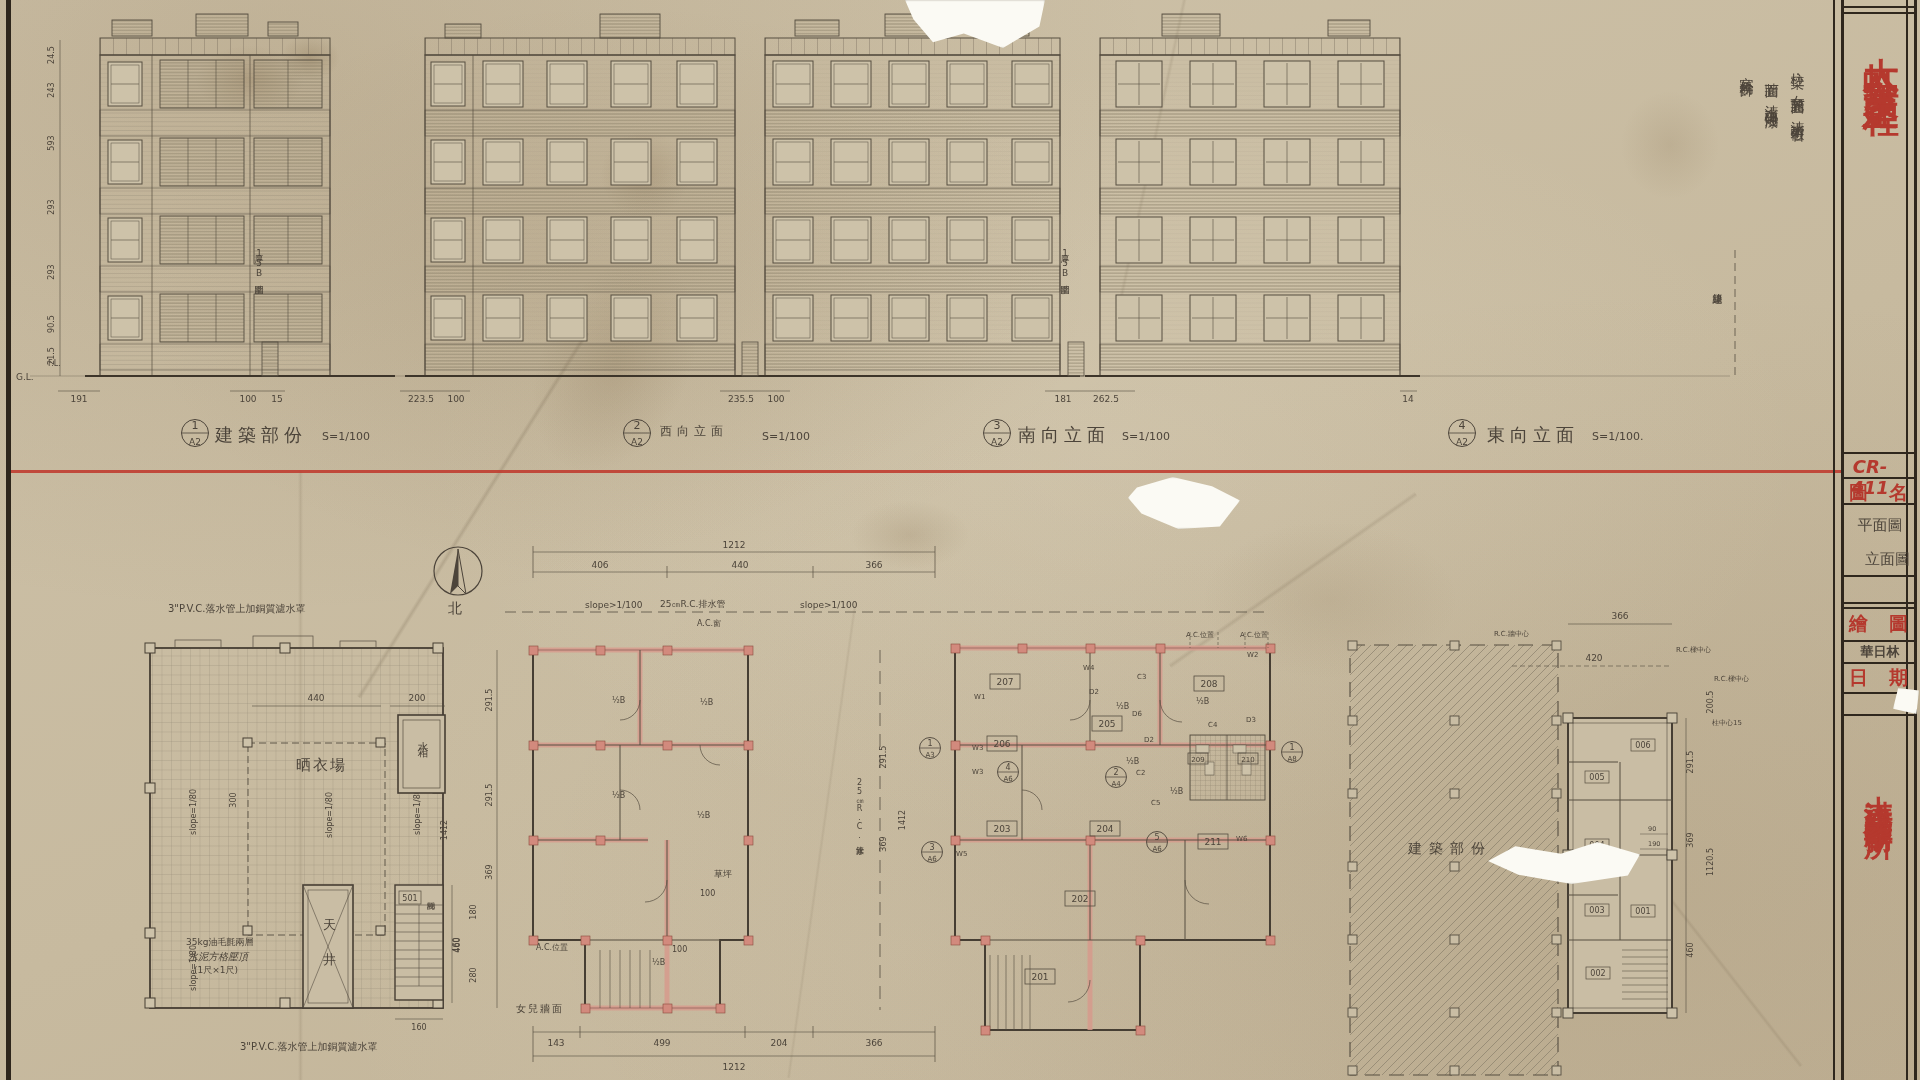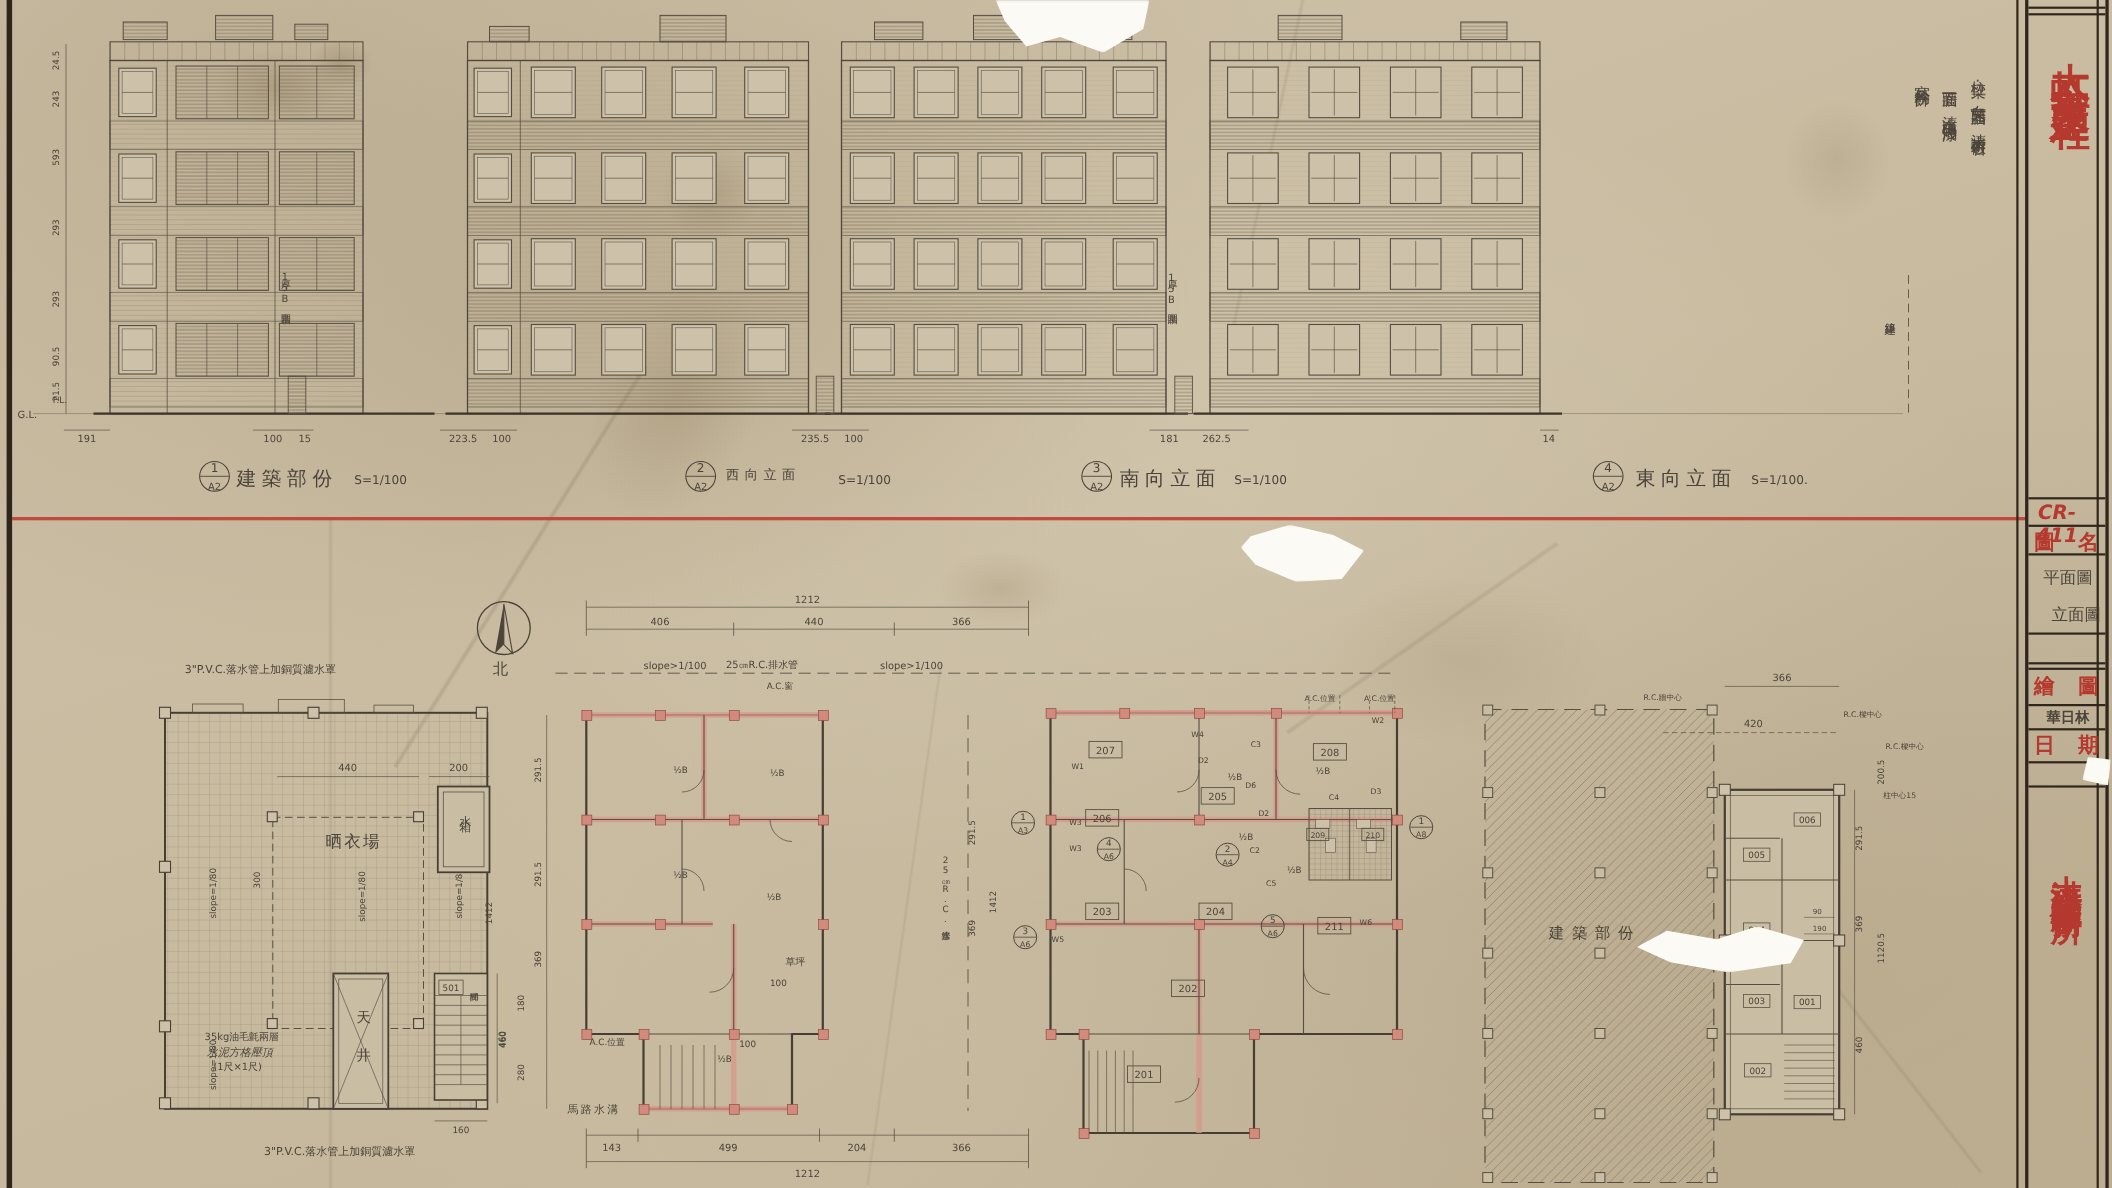--- a/index.html
+++ b/index.html
@@ -717,21 +717,21 @@
   <div class="abs v pencil" style="left:320px;top:908px;font-size:13px;letter-spacing:34px;">天井</div>
   <div class="abs v pencil" style="left:424px;top:896px;font-size:8px;">梯間</div>
   <div class="abs pencil" style="left:186px;top:936px;font-size:9px;">35kg油毛氈兩層</div>
   <div class="abs pencil" style="left:188px;top:950px;font-size:10px;font-style:italic;">水泥方格壓頂</div>
   <div class="abs pencil" style="left:194px;top:964px;font-size:9px;">(1尺×1尺)</div>
 
   <div class="abs pencil" style="left:660px;top:598px;font-size:9px;">25㎝R.C.排水管</div>
   <div class="abs pencil" style="left:697px;top:618px;font-size:8px;">A.C.窗</div>
   <div class="abs pencil" style="left:536px;top:942px;font-size:8px;">A.C.位置</div>
   <div class="abs pencil" style="left:714px;top:868px;font-size:9px;">草坪</div>
-  <div class="abs pencil" style="left:516px;top:1002px;font-size:10px;letter-spacing:2px;">馬路水溝</div>
+  <div class="abs pencil" style="left:516px;top:1002px;font-size:10px;letter-spacing:2px;">女兒牆面</div>
   <div class="abs v pencil" style="left:853px;top:778px;font-size:8px;">25㎝R.C.排水管</div>
 
   <div class="abs pencil" style="left:1186px;top:630px;font-size:7px;">A.C.位置</div>
   <div class="abs pencil" style="left:1240px;top:630px;font-size:7px;">A.C.位置</div>
 
   <div class="abs pencil" style="left:1408px;top:840px;font-size:14px;letter-spacing:7px;">建築部份</div>
   <div class="abs pencil" style="left:1494px;top:629px;font-size:7px;">R.C.牆中心</div>
   <div class="abs pencil" style="left:1676px;top:645px;font-size:7px;">R.C.樑中心</div>
   <div class="abs pencil" style="left:1714px;top:674px;font-size:7px;">R.C.樑中心</div>
   <div class="abs pencil" style="left:1712px;top:718px;font-size:7px;">柱中心15</div>

